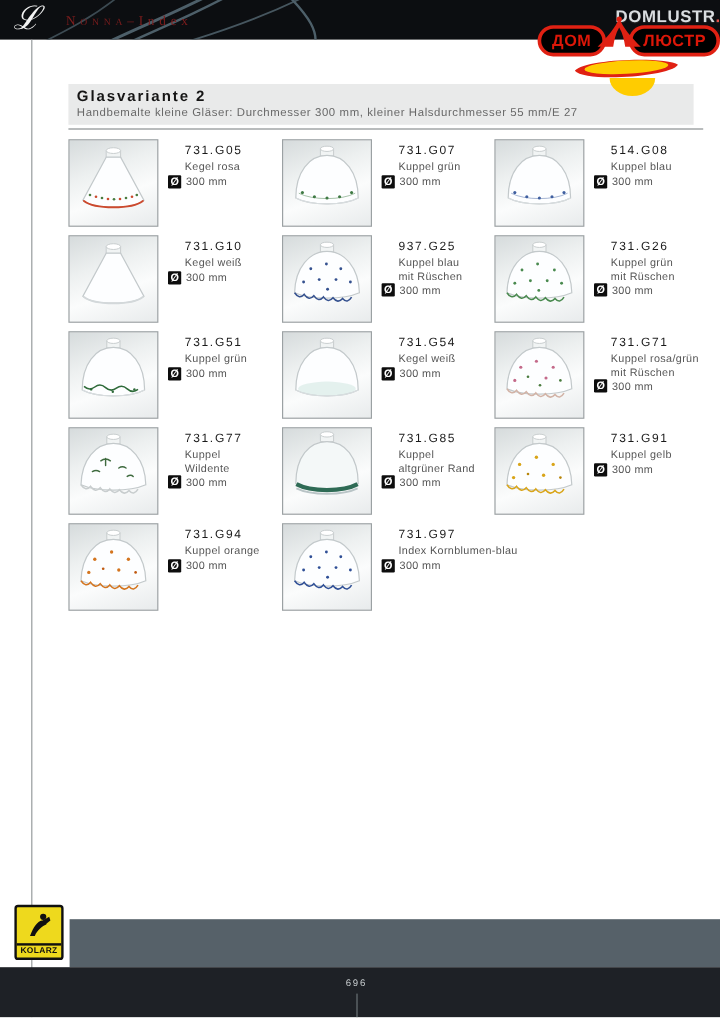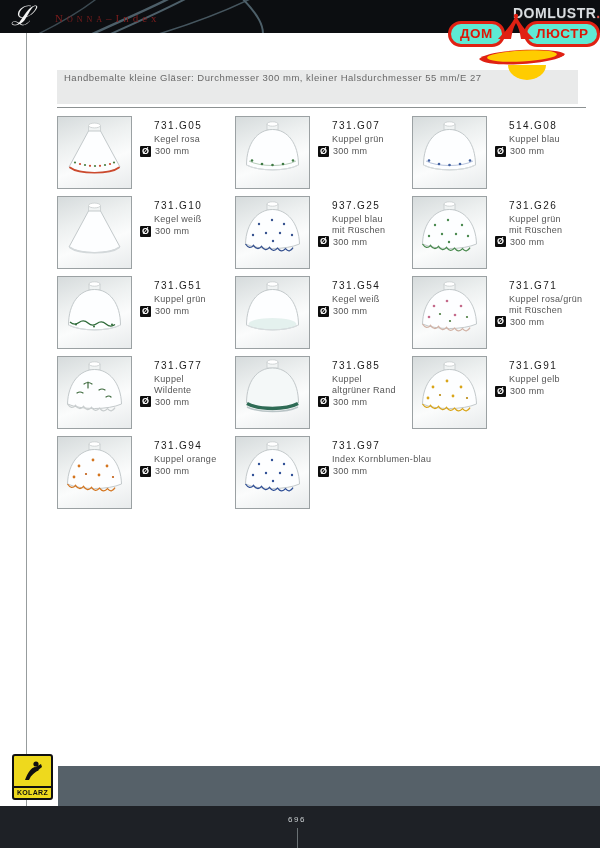--- a/index.html
+++ b/index.html
@@ -14,21 +14,21 @@
   .brandtitle{position:absolute;left:55px;top:0;height:33px;line-height:36px;color:#7f1d1d;
               font-family:"Liberation Serif",serif;font-size:11px;letter-spacing:4px;z-index:3;}
   .brandtitle .sc{font-variant:small-caps;}
   .vline{position:absolute;left:26px;top:33px;width:1px;height:815px;background:#979c9d;z-index:1;}
 
   
   .wm{position:absolute;left:443px;top:2px;width:157px;height:82px;z-index:6;}
   .wm .site{position:absolute;left:70px;top:3px;font-size:14px;font-weight:bold;letter-spacing:.5px;
             color:#d9dde0;text-shadow:0 1px 1px #2a2a2a;}
   .wm .site .tld{color:#e25048;}
-  .wm .pill{position:absolute;top:19px;height:18px;line-height:18px;padding:1px 9px;background:#5eead4;
+  .wm .pill{position:absolute;top:19px;height:18px;line-height:18px;padding:1px 9px;background:#000000;
             border:3px solid #e02113;border-radius:14px;color:#dd1708;font-weight:bold;font-size:13.5px;
             letter-spacing:.5px;}
   .wm .pill.left{left:5px;}
   .wm .pill.right{left:81px;}
   .wm svg{position:absolute;}
   .wm .chand{left:54px;top:11px;z-index:2;}
   .wm .swoosh{left:34px;top:43px;}
   .wm .halfdisc{left:63px;top:62px;}
 
   
@@ -106,20 +106,21 @@
     <svg class="swoosh" width="90" height="26">
       <path d="M2 14 C10 4 78 2 88 9 C82 19 10 24 2 14 Z" fill="#e02113"></path>
       <ellipse cx="45" cy="11" rx="35" ry="5.5" fill="#ffcc00" transform="rotate(-3 45 11)"></ellipse>
     </svg>
     <svg class="halfdisc" width="42" height="17">
       <path d="M2 1 A19 15 0 0 0 40 1 Z" fill="#ffcc00"></path>
     </svg>
   </div>
 
   <div class="secband">
+    <div class="sectitle">Glasvariante 2</div>
     <div class="secsub">Handbemalte kleine Gläser: Durchmesser 300 mm, kleiner Halsdurchmesser 55 mm/E 27</div>
   </div>
   <div class="secrule"></div>
 
   <div class="grid">
 
     <div class="cell">
       <div class="imgbox">
         <svg viewBox="0 0 73 71" width="73" height="71">
           <path class="neck" d="M30.5 8.5h12v6h-12z"></path>

